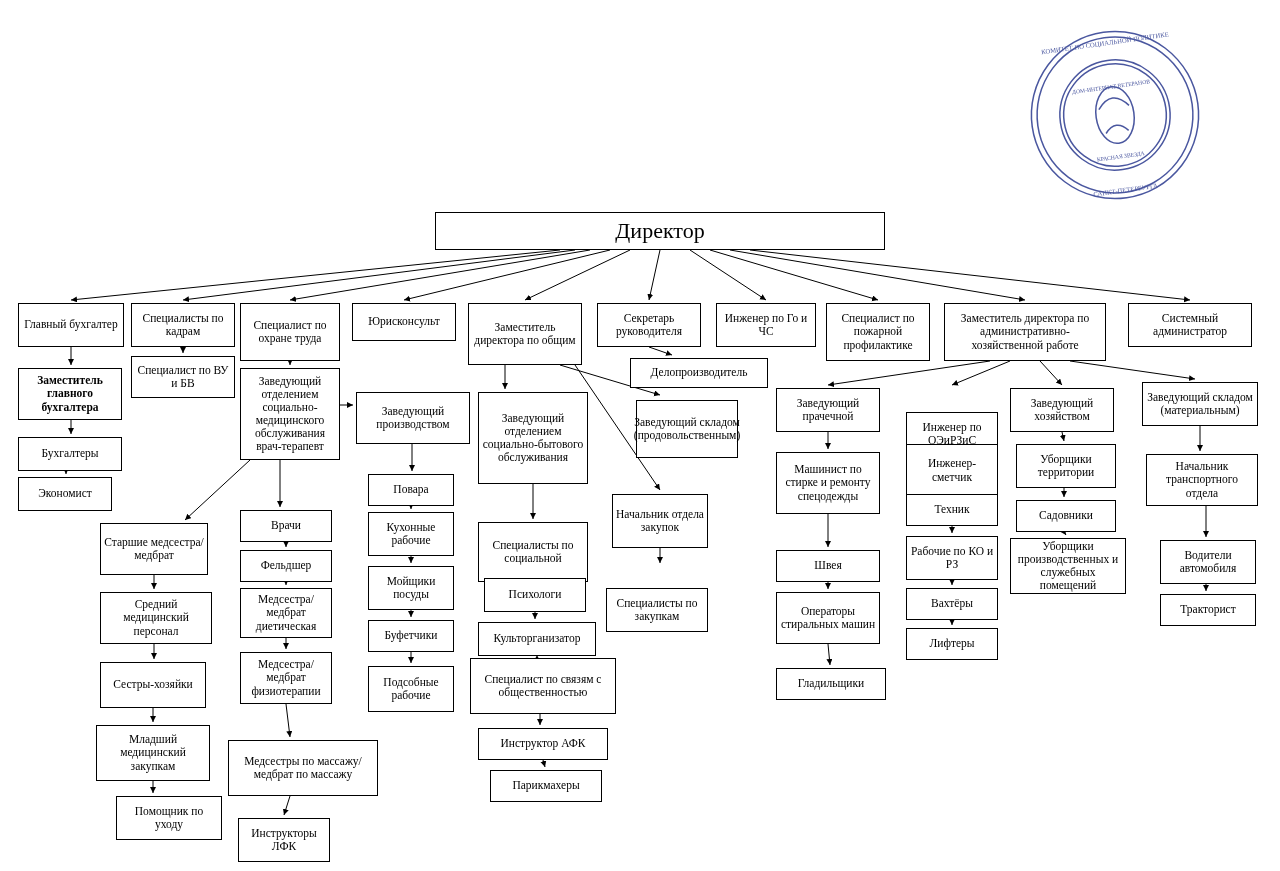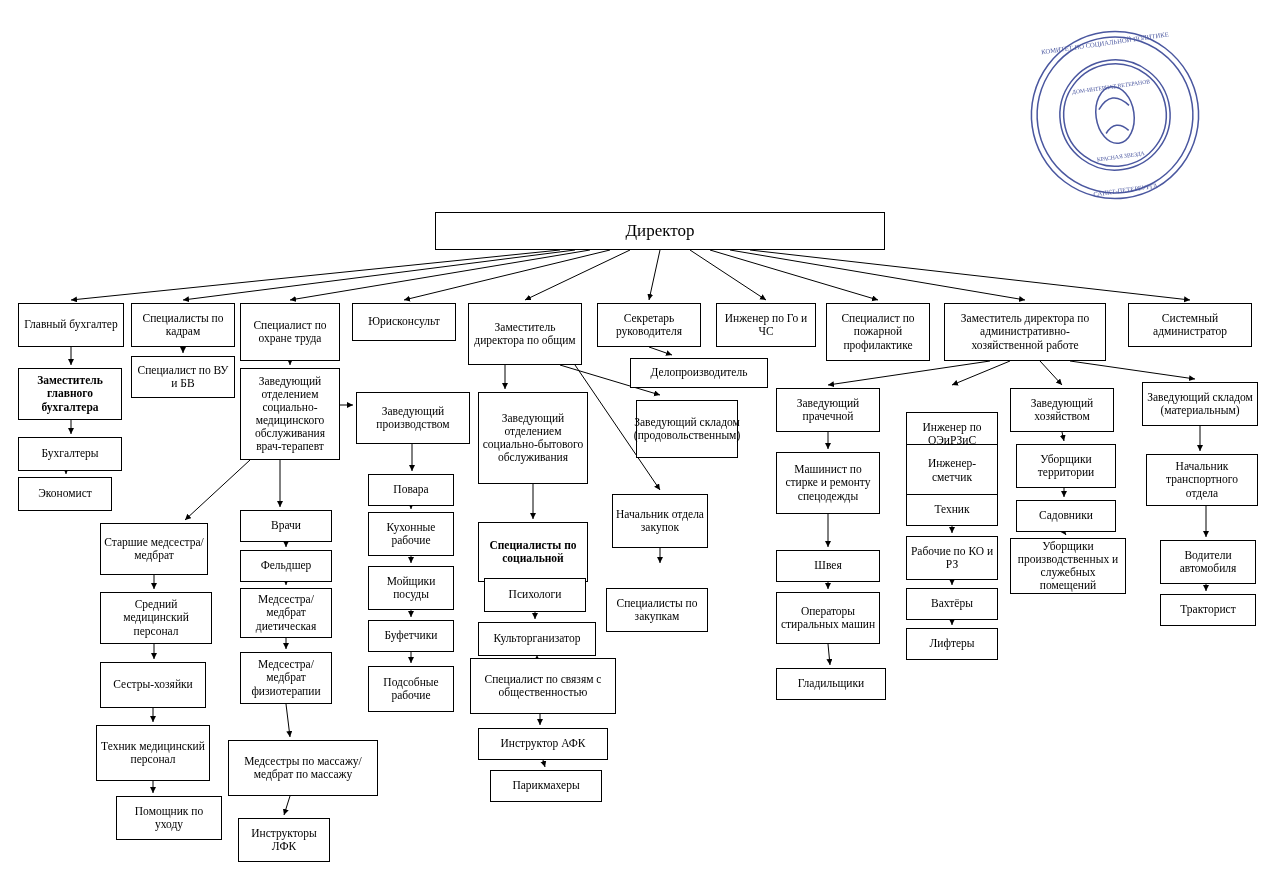--- a/index.html
+++ b/index.html
@@ -49,21 +49,21 @@
     box-sizing:border-box;
     display:flex;
     align-items:center;
     justify-content:center;
     text-align:center;
     font-size:11.5px;
     line-height:1.14;
     padding:2px 3px;
     z-index:2;
   }
-  .box.big{font-size:17px;}
+  .box.big{font-size:22px;}
 
   
   .stamp{
     position:absolute;
     left:1020px;top:20px;
     width:190px;height:190px;
     z-index:4;
     opacity:.85;
   }
 </style>
@@ -193,36 +193,36 @@
       <div class="box" style="left: 944px; top: 303px; width: 162px; height: 58px;">Заместитель директора по административно-хозяйственной работе</div>
       <div class="box" style="left: 1128px; top: 303px; width: 124px; height: 44px;">Системный администратор</div>
       <div class="box" style="left: 18px; top: 368px; width: 104px; height: 52px; font-weight: bold;">Заместитель главного бухгалтера</div>
       <div class="box" style="left: 18px; top: 437px; width: 104px; height: 34px;">Бухгалтеры</div>
       <div class="box" style="left: 18px; top: 477px; width: 94px; height: 34px;">Экономист</div>
       <div class="box" style="left: 131px; top: 356px; width: 104px; height: 42px;">Специалист по ВУ и БВ</div>
       <div class="box" style="left: 240px; top: 368px; width: 100px; height: 92px;">Заведующий отделением социально-медицинского обслуживания врач-терапевт</div>
       <div class="box" style="left: 100px; top: 523px; width: 108px; height: 52px;">Старшие медсестра/ медбрат</div>
       <div class="box" style="left: 100px; top: 592px; width: 112px; height: 52px;">Средний медицинский персонал</div>
       <div class="box" style="left: 100px; top: 662px; width: 106px; height: 46px;">Сестры-хозяйки</div>
-      <div class="box" style="left: 96px; top: 725px; width: 114px; height: 56px;">Техник медицинский персонал</div>
+      <div class="box" style="left: 96px; top: 725px; width: 114px; height: 56px;">Младший медицинский закупкам</div>
       <div class="box" style="left: 100px; top: 796px; width: 106px; height: 44px; margin-left: 16px;">Помощник по уходу</div>
       <div class="box" style="left: 240px; top: 510px; width: 92px; height: 32px;">Врачи</div>
       <div class="box" style="left: 240px; top: 550px; width: 92px; height: 32px;">Фельдшер</div>
       <div class="box" style="left: 240px; top: 588px; width: 92px; height: 50px;">Медсестра/ медбрат диетическая</div>
       <div class="box" style="left: 240px; top: 652px; width: 92px; height: 52px;">Медсестра/ медбрат физиотерапии</div>
       <div class="box" style="left: 228px; top: 740px; width: 150px; height: 56px;">Медсестры по массажу/медбрат по массажу</div>
       <div class="box" style="left: 238px; top: 818px; width: 92px; height: 44px;">Инструкторы ЛФК</div>
       <div class="box" style="left: 356px; top: 392px; width: 114px; height: 52px;">Заведующий производством</div>
       <div class="box" style="left: 368px; top: 474px; width: 86px; height: 32px;">Повара</div>
       <div class="box" style="left: 368px; top: 512px; width: 86px; height: 44px;">Кухонные рабочие</div>
       <div class="box" style="left: 368px; top: 566px; width: 86px; height: 44px;">Мойщики посуды</div>
       <div class="box" style="left: 368px; top: 620px; width: 86px; height: 32px;">Буфетчики</div>
       <div class="box" style="left: 368px; top: 666px; width: 86px; height: 46px;">Подсобные рабочие</div>
       <div class="box" style="left: 478px; top: 392px; width: 110px; height: 92px;">Заведующий отделением социально-бытового обслуживания</div>
-      <div class="box" style="left: 478px; top: 522px; width: 110px; height: 60px; font-weight: bold;">Специалисты по социальной</div>
+      <div class="box" style="left: 478px; top: 522px; width: 110px; height: 60px;">Специалисты по социальной</div>
       <div class="box" style="left: 484px; top: 578px; width: 102px; height: 34px;">Психологи</div>
       <div class="box" style="left: 478px; top: 622px; width: 118px; height: 34px;">Культорганизатор</div>
       <div class="box" style="left: 470px; top: 658px; width: 146px; height: 56px;">Специалист по связям с общественностью</div>
       <div class="box" style="left: 478px; top: 728px; width: 130px; height: 32px;">Инструктор АФК</div>
       <div class="box" style="left: 490px; top: 770px; width: 112px; height: 32px;">Парикмахеры</div>
       <div class="box" style="left: 630px; top: 358px; width: 138px; height: 30px;">Делопроизводитель</div>
       <div class="box" style="left: 636px; top: 400px; width: 102px; height: 58px;">Заведующий складом (продовольственным)</div>
       <div class="box" style="left: 612px; top: 494px; width: 96px; height: 54px;">Начальник отдела закупок</div>
       <div class="box" style="left: 606px; top: 588px; width: 102px; height: 44px;">Специалисты по закупкам</div>
       <div class="box" style="left: 776px; top: 388px; width: 104px; height: 44px;">Заведующий прачечной</div>

